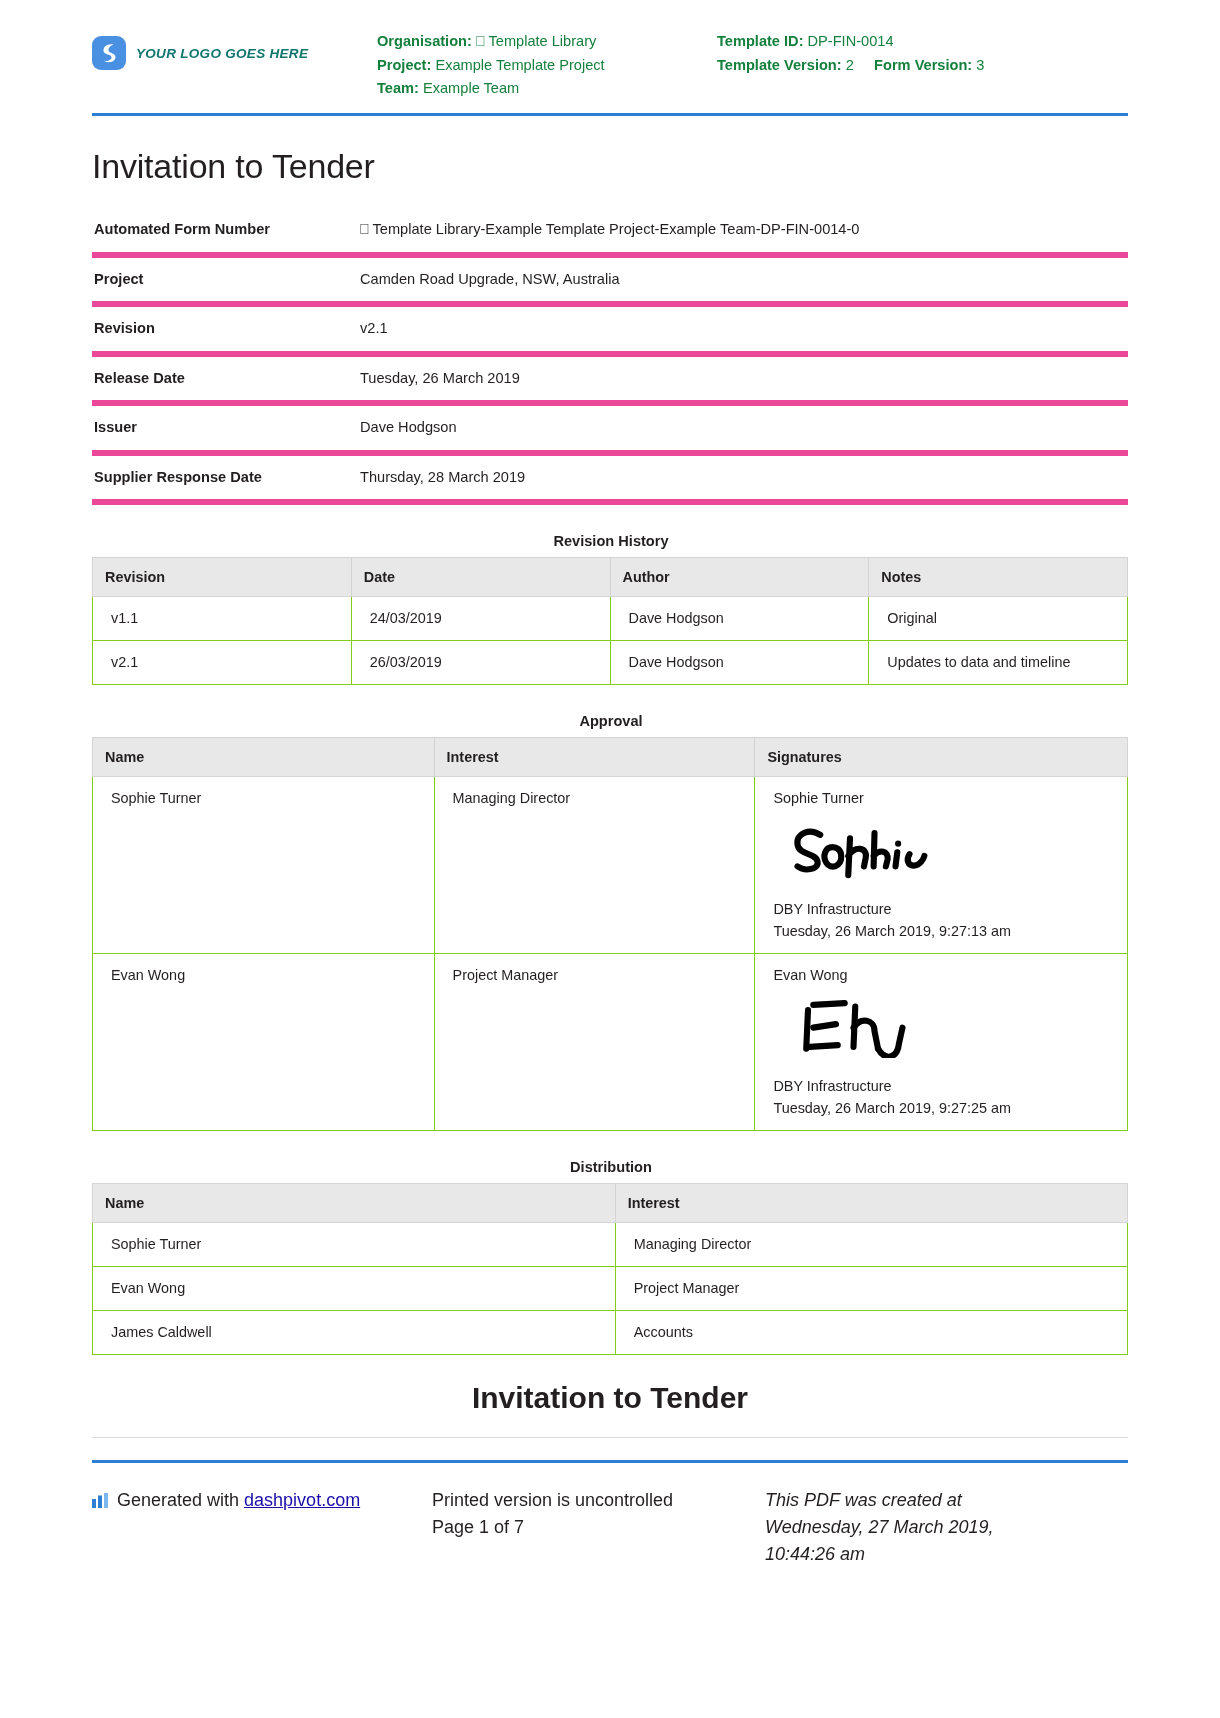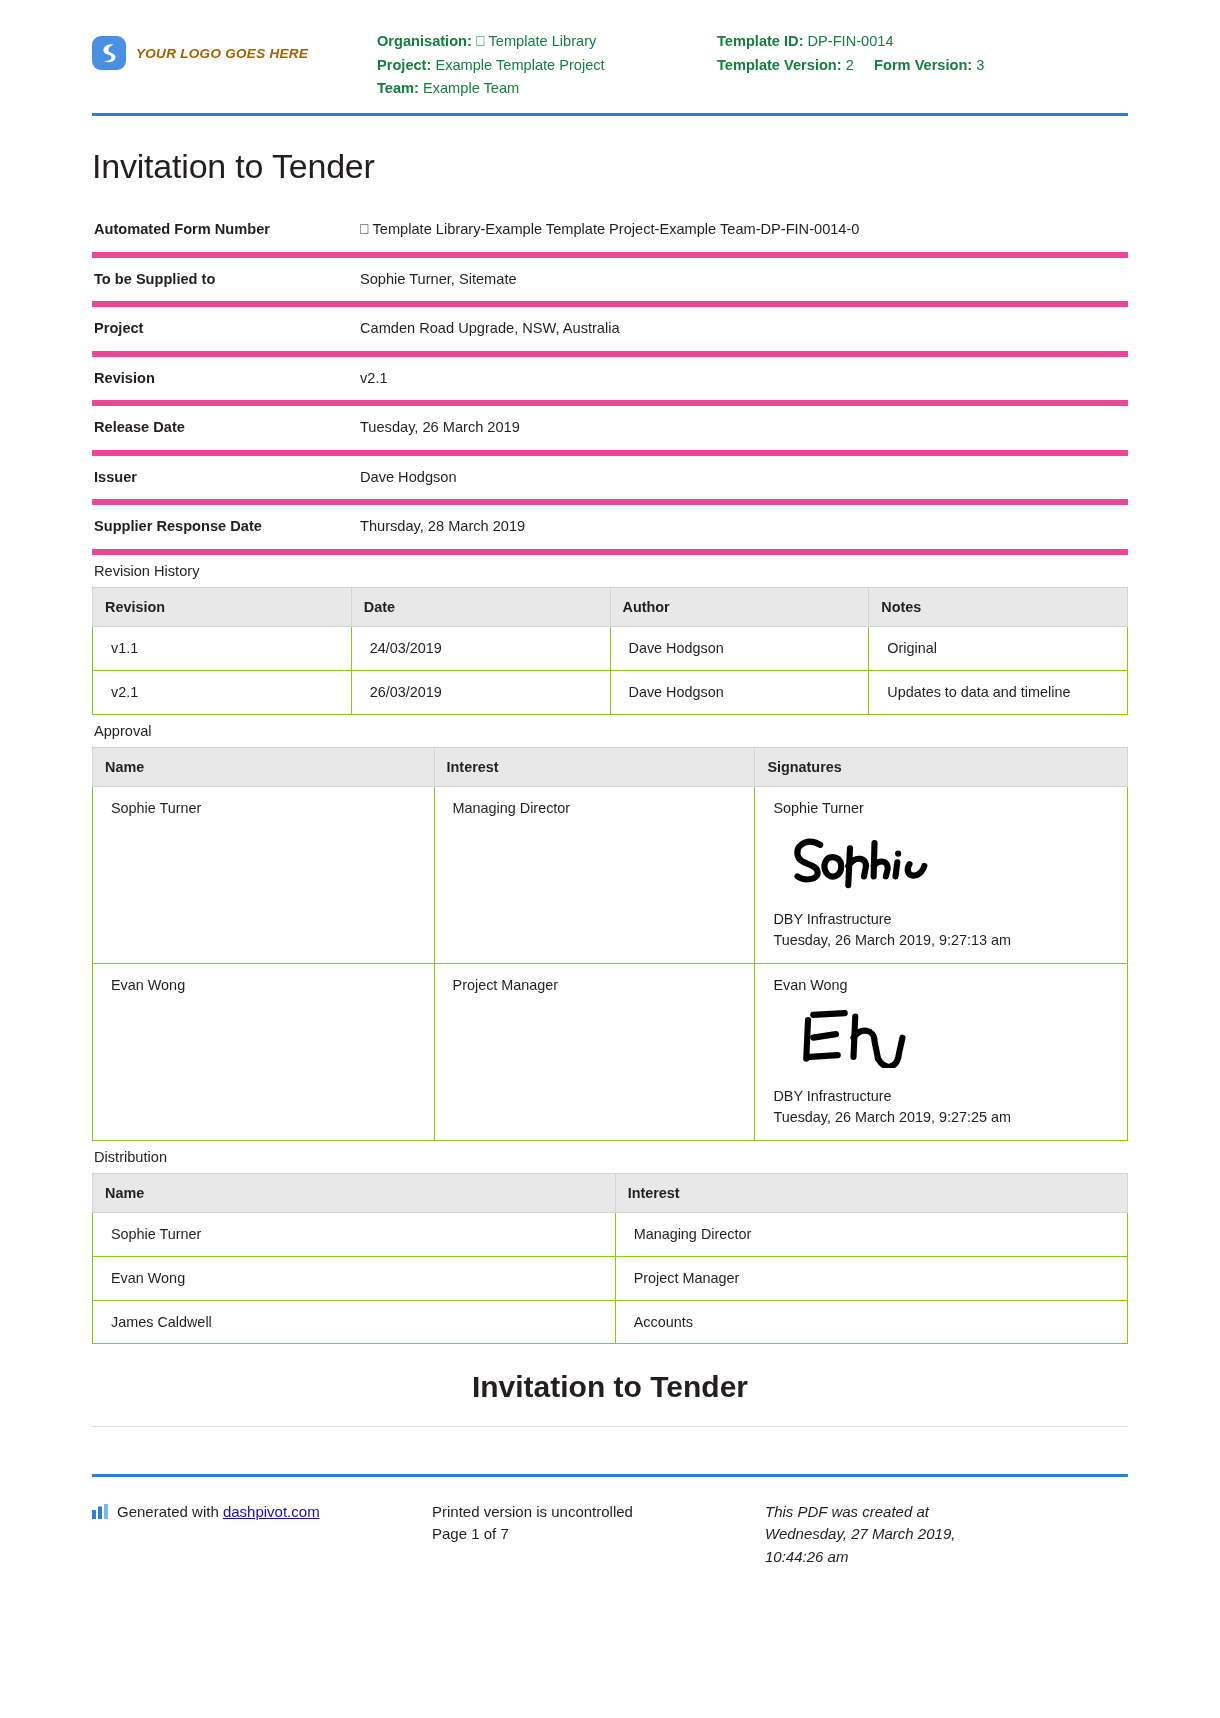--- a/index.html
+++ b/index.html
@@ -43,21 +43,21 @@
     position: relative;
     flex: none;
   }
   .logo-mark svg { position: absolute; left: 0; top: 0; }
   .logo-text {
     margin-left: 10px;
     font-style: italic;
     font-weight: bold;
     font-size: 13.5px;
     letter-spacing: .3px;
-    color: #a16207;
+    color: #0f766e;
   }
   .hdr-col {
     font-size: 14.6px;
     line-height: 1.62;
     color: #15803d;
   }
   .hdr-col.left { width: 340px; flex: none; }
   .hdr-col.right { flex: 1; }
   .hdr-col b { font-weight: bold; }
   .hdr-sm { font-size: 13.2px; }
@@ -87,23 +87,24 @@
   }
   .info-table td.k {
     width: 250px;
     font-weight: bold;
     padding-left: 2px;
   }
   .info-table td.v { padding-left: 18px; }
 
   
   .section-label {
-    font-weight: normal;
+    font-weight: bold;
     font-size: 14.6px;
-    margin: 8px 0 8px 2px;
+    margin: 28px 0 8px 2px;
+    text-align: center;
   }
 
   
   table.grid {
     width: 100%;
     border-collapse: collapse;
     margin: 0 0 2px 0;
   }
   table.grid th {
     background: #e8e8e8;
@@ -153,21 +154,21 @@
   .doc-footer {
     position: absolute;
     left: 92px;
     right: 92px;
     bottom: 150px;
   }
   .footer-rule { height: 3px; background: #2d7fd3; width: 100%; }
   .footer-cols {
     display: flex;
     padding-top: 24px;
-    font-size: 15px;
+    font-size: 18px;
     line-height: 1.5;
   }
   .fcol { flex: none; }
   .fcol.a { width: 340px; display: flex; align-items: flex-start; }
   .fcol.b { width: 333px; }
   .fcol.c { flex: 1; font-style: italic; }
   .bars-icon { margin-right: 8px; flex: none; margin-top: 2px; }
   .fcol.a a {
     color: #1a0dab;
     text-decoration: underline;
@@ -221,24 +222,20 @@
 
   <div class="blue-rule"></div>
 
   <h1 class="doc-title">Invitation to Tender</h1>
 
   <table class="info-table">
     <tbody>
         <tr>
           <td class="k">Automated Form Number</td>
           <td class="v">⎕ Template Library-Example Template Project-Example Team-DP-FIN-0014-0</td>
-        </tr>
-        <tr>
-          <td class="k">To be Supplied to</td>
-          <td class="v">Sophie Turner, Sitemate</td>
         </tr>
         <tr>
           <td class="k">Project</td>
           <td class="v">Camden Road Upgrade, NSW, Australia</td>
         </tr>
         <tr>
           <td class="k">Revision</td>
           <td class="v">v2.1</td>
         </tr>
         <tr>

